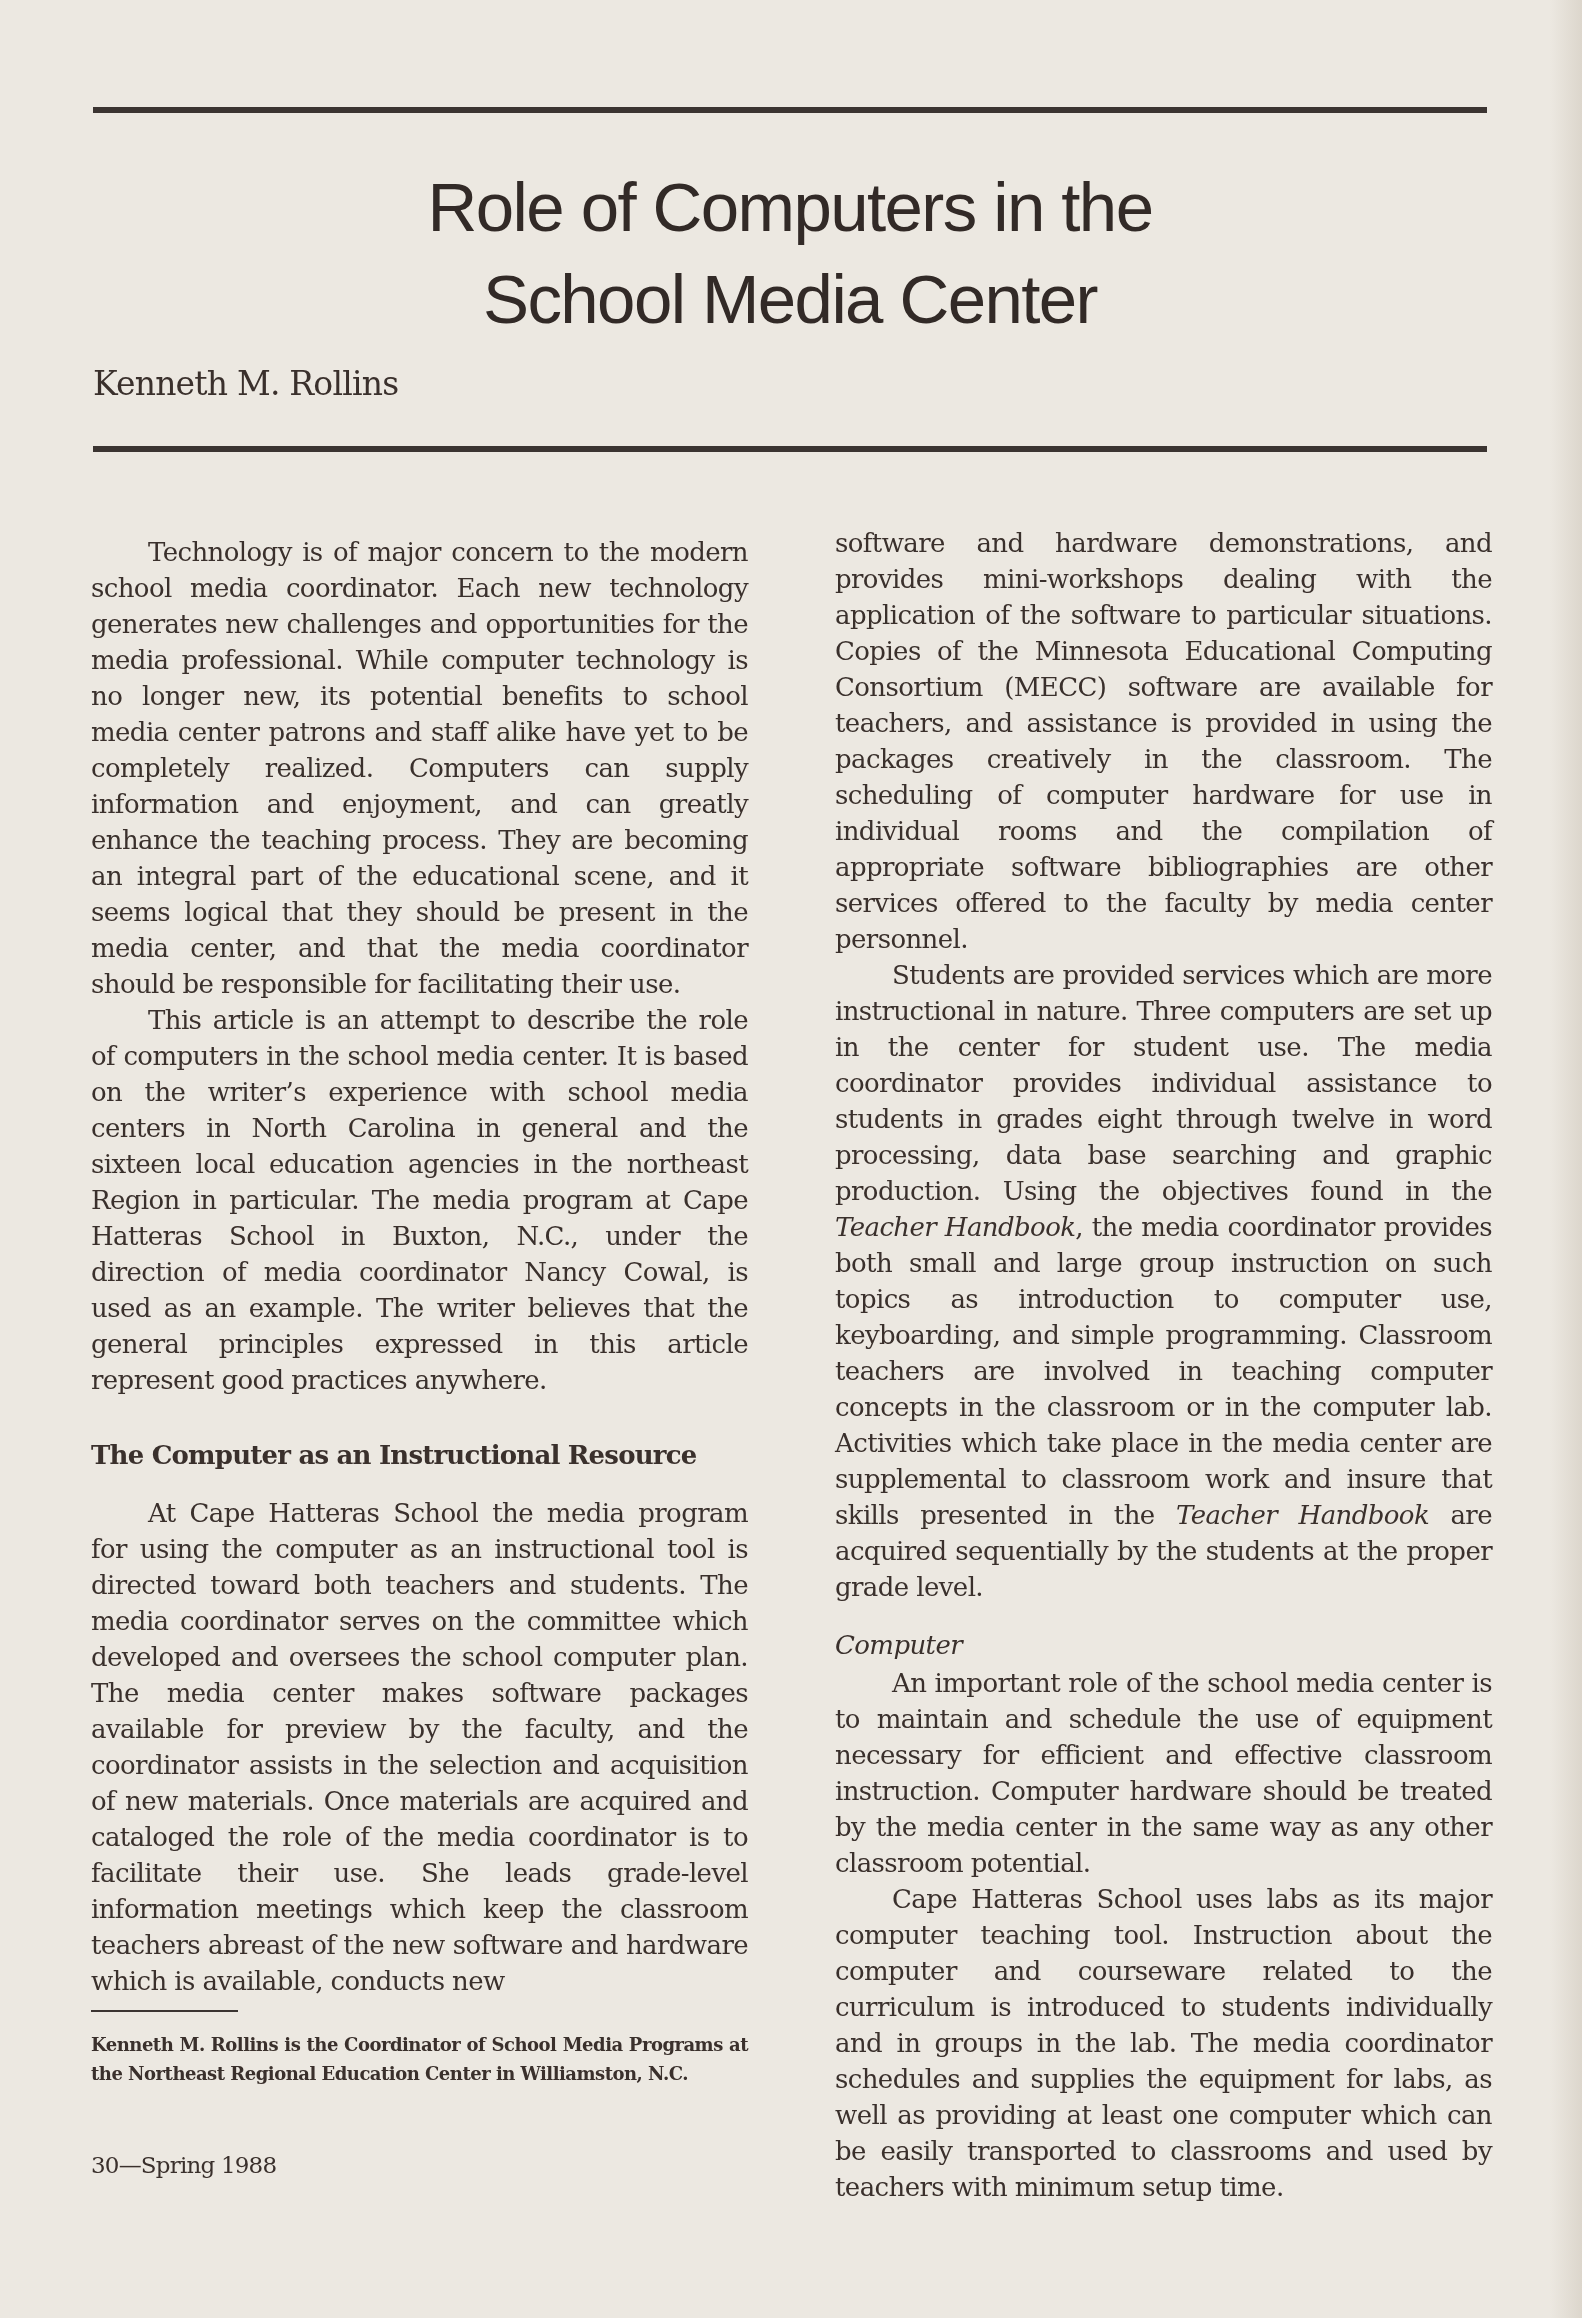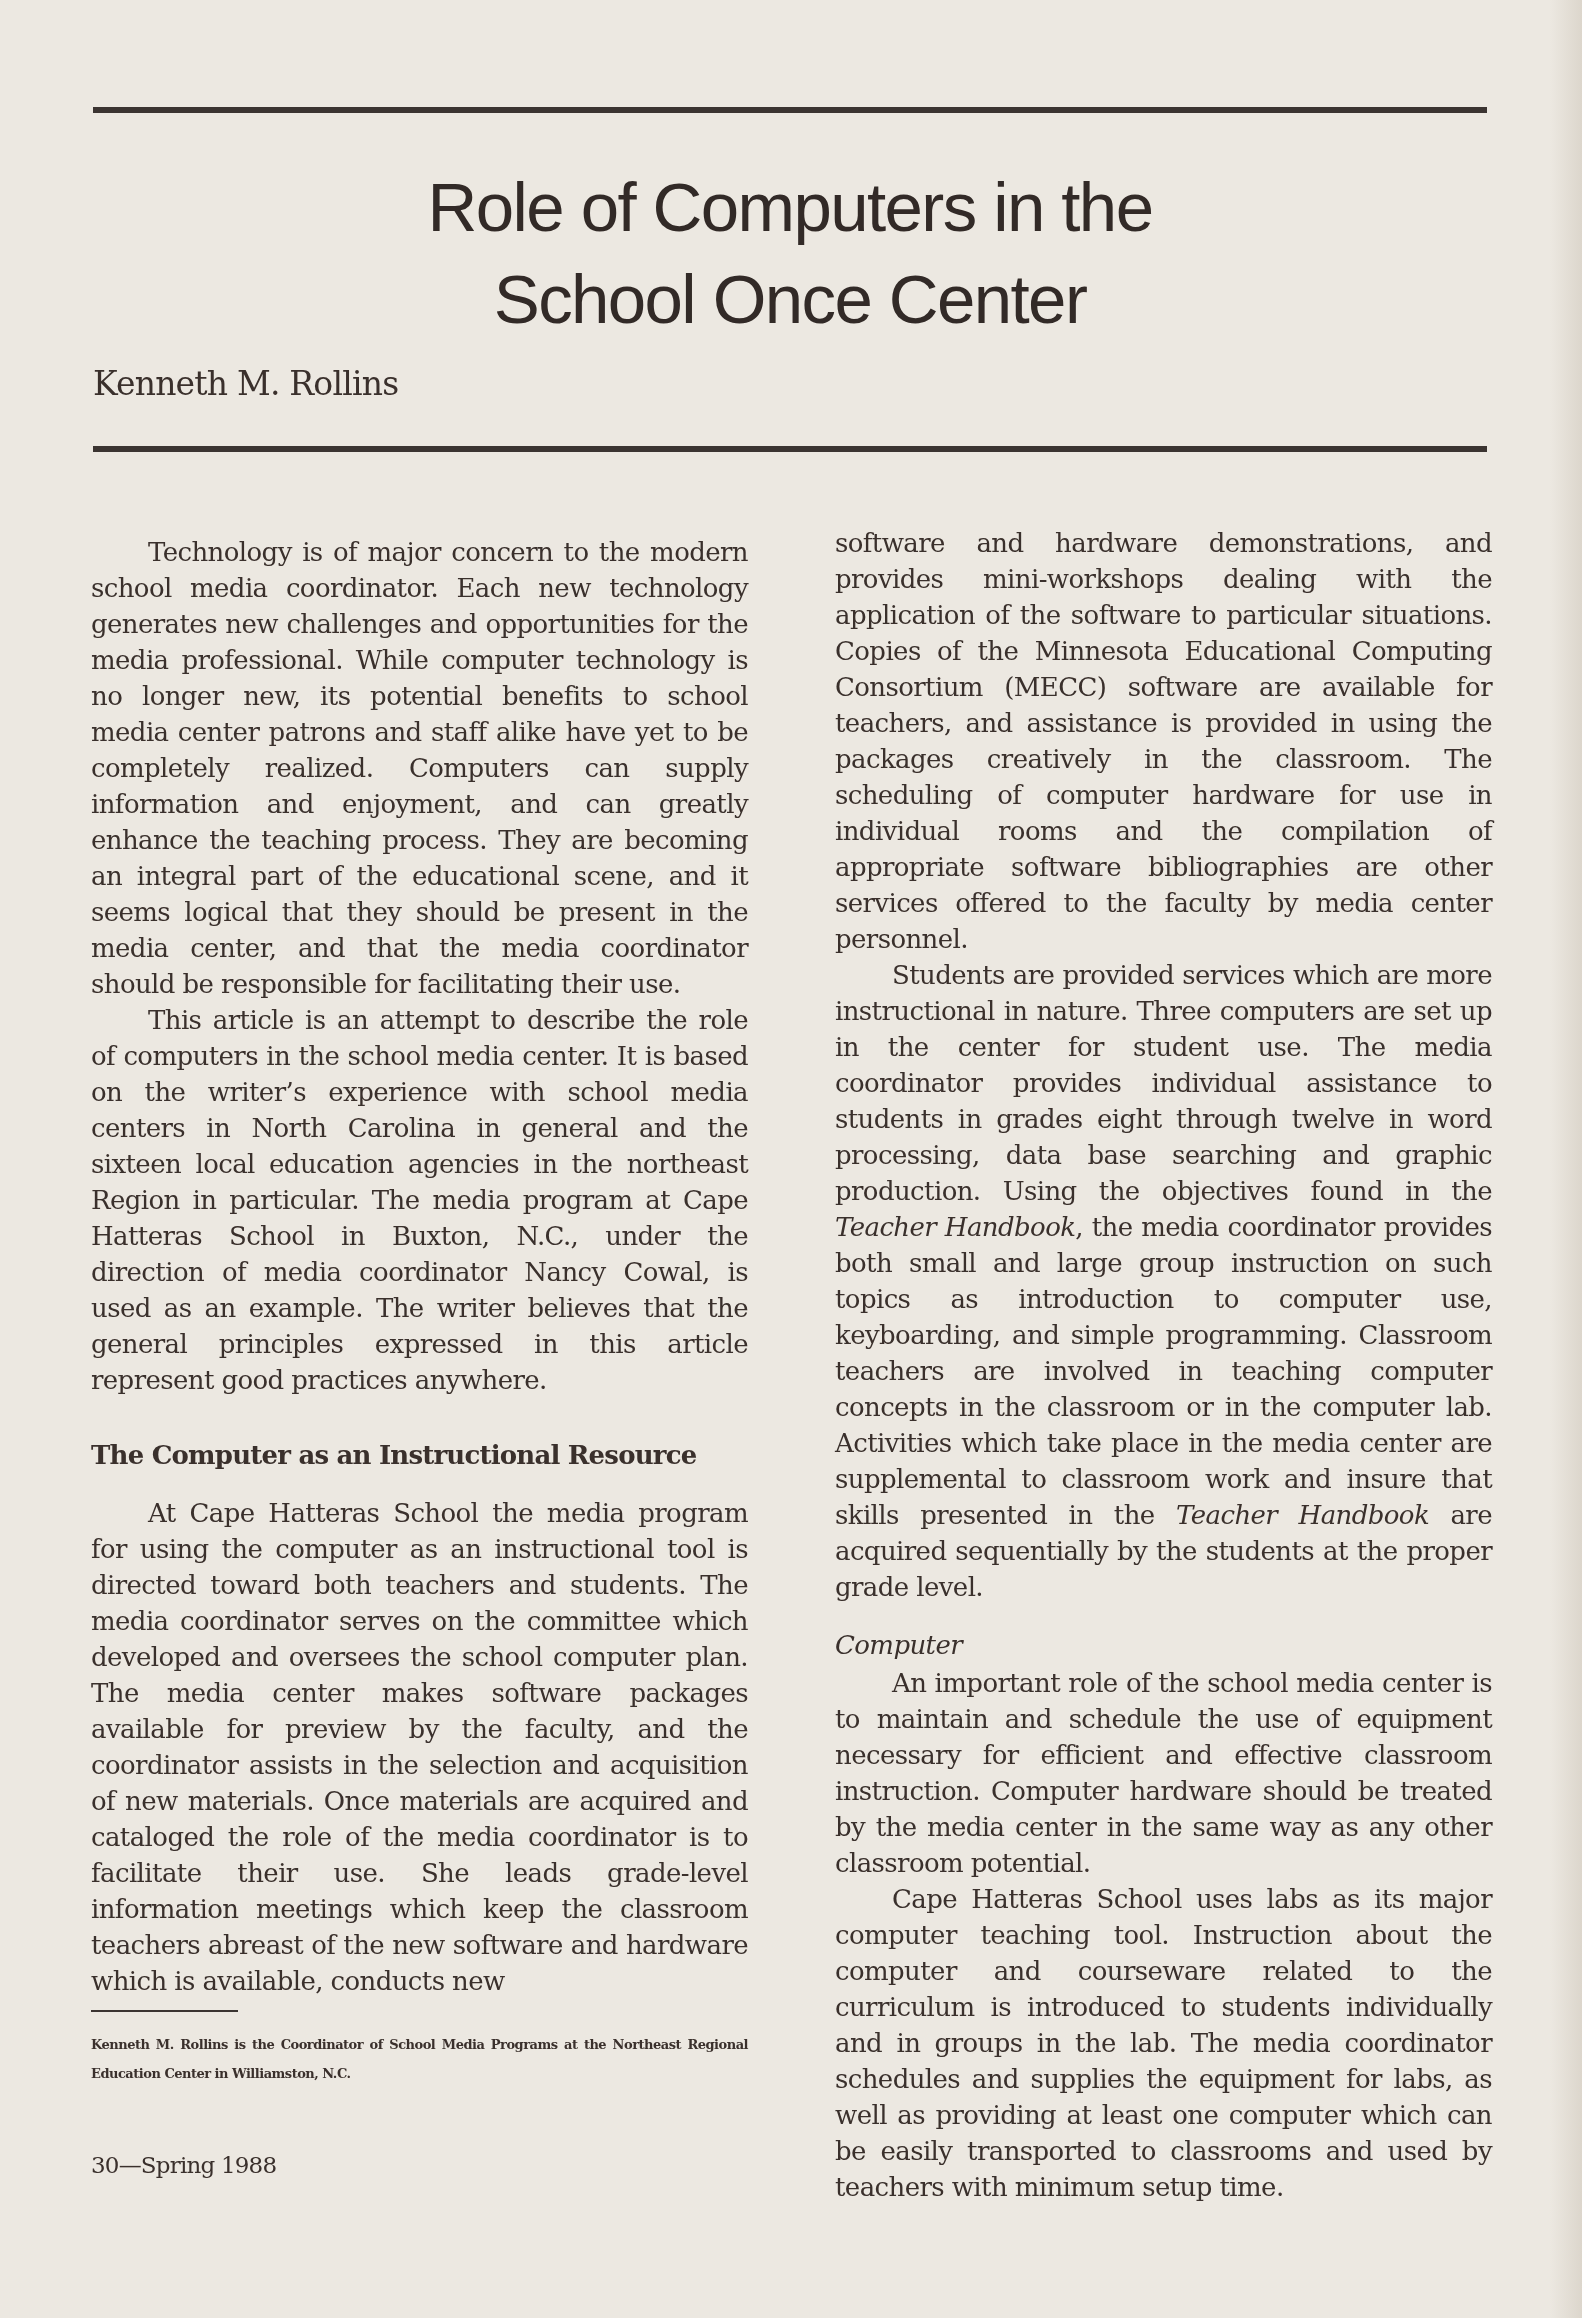--- a/index.html
+++ b/index.html
@@ -47,38 +47,38 @@
     .col h3 {
       font-size: 26px; font-weight: normal; font-style: italic;
       margin: 22px 0 1.6px 0; line-height: 36px;
     }
     .footnote-rule {
       position: absolute; left: 91px; top: 2010px; width: 147px; height: 2.4px;
       background: #3b3431;
     }
     .footnote {
       position: absolute; left: 91px; top: 2030px; width: 657px;
-      font-size: 13px; line-height: 29px; font-weight: bold;
+      font-size: 18px; line-height: 29px; font-weight: bold;
       text-align: justify; letter-spacing: -0.5px;
     }
     .folio {
       position: absolute; left: 91px; top: 2152px;
       font-size: 23px; letter-spacing: -0.8px;
     }
   </style>
 </head>
 <body>
 
 <div class="page-shadow"></div>
 
 <div class="rule top"></div>
 
 <h1 class="title">
   <span>Role of Computers in the</span><br>
-  <span>School Once Center</span>
+  <span>School Media Center</span>
 </h1>
 
 <div class="author">Kenneth M. Rollins</div>
 
 <div class="rule bottom"></div>
 
 <div class="col left">
   <p>Technology is of major concern to the modern school media coordinator. Each new technology generates new challenges and opportunities for the media professional. While computer technology is no longer new, its potential benefits to school media center patrons and staff alike have yet to be completely realized. Computers can supply information and enjoyment, and can greatly enhance the teaching process. They are becoming an integral part of the educational scene, and it seems logical that they should be present in the media center, and that the media coordinator should be responsible for facilitating their use.</p>
   <p>This article is an attempt to describe the role of computers in the school media center. It is based on the writer’s experience with school media centers in North Carolina in general and the sixteen local education agencies in the northeast Region in particular. The media program at Cape Hatteras School in Buxton, N.C., under the direction of media coordinator Nancy Cowal, is used as an example. The writer believes that the general principles expressed in this article represent good practices anywhere.</p>
   <h2>The Computer as an Instructional Resource</h2>

